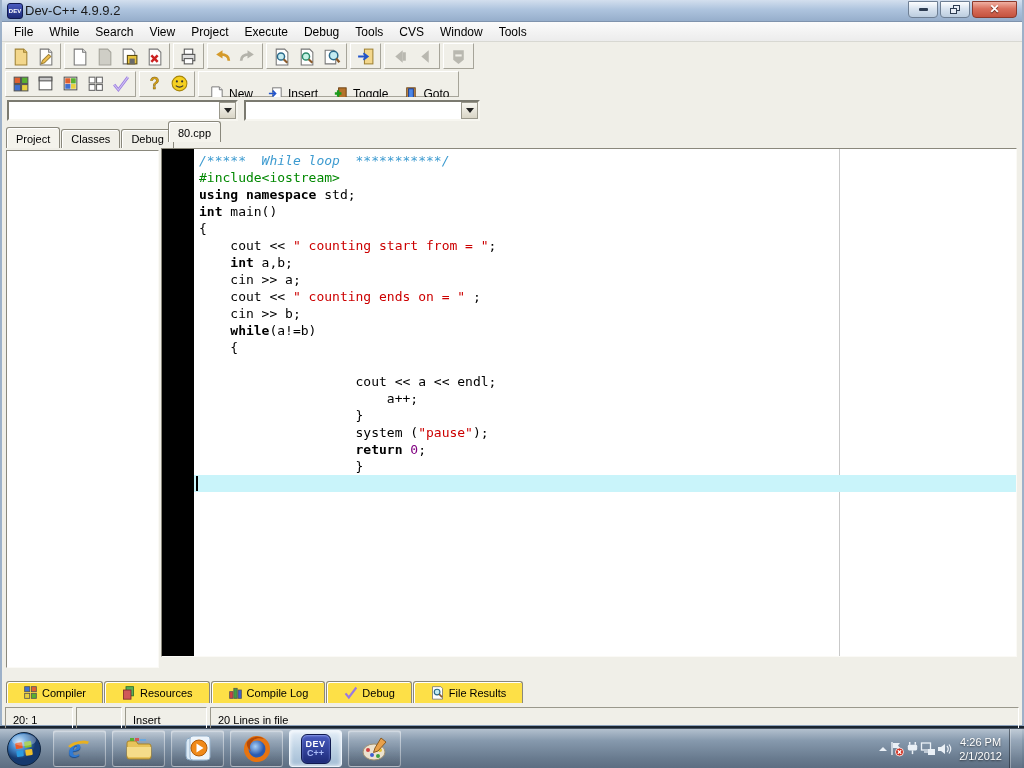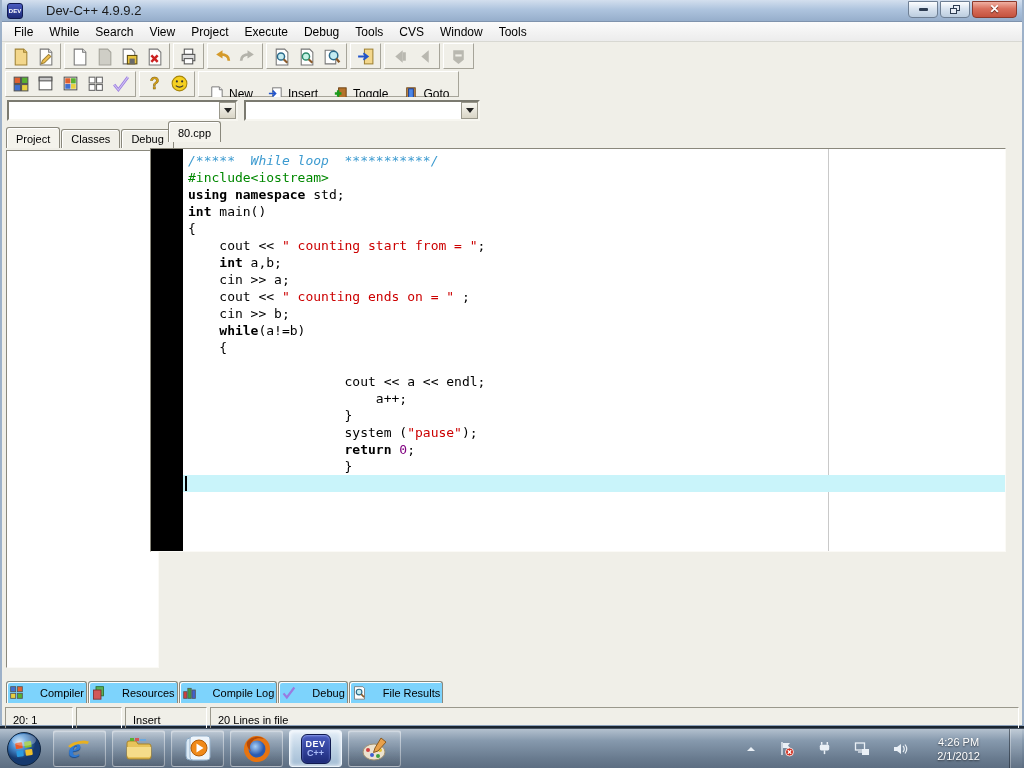--- a/index.html
+++ b/index.html
@@ -1,21 +1,21 @@
 <!DOCTYPE html>
 <html><head>
 <meta charset="utf-8">
 <style>
   html,body{margin:0;padding:0;background:#10151c;}
   *{box-sizing:border-box;}
   .screen{position:relative;width:1024px;height:768px;overflow:hidden;background:#1a2430;font-family:"Liberation Sans",sans-serif;color:#000;}
   
   .window{position:absolute;left:0;top:0;width:1024px;height:726px;background:#f0efe8;border-left:2px solid #9db1c9;border-right:2px solid #9db1c9;border-bottom:2px solid #8ba0ba;}
   .titlebar{position:absolute;left:0;top:0;right:0;height:22px;background:linear-gradient(#d3dfee,#aec4de 45%,#96aecb);border-bottom:1px solid #7f93ad;display:flex;align-items:center;padding:0 5px;}
-  .title-text{font-size:13px;margin-left:23px;color:#1a1a1a;text-align:center;}
+  .title-text{font-size:13px;margin-left:2px;color:#1a1a1a;text-align:center;}
   .win-btns{margin-left:auto;display:flex;gap:2px;align-items:flex-start;height:22px;padding-top:1px;}
   .wb{height:17px;border:1px solid #6e7f94;border-radius:0 0 4px 4px;background:linear-gradient(#fdfeff,#d9e4f0 45%,#bccddf);display:flex;align-items:center;justify-content:center;}
   .wb-min,.wb-restore{width:30px;}
   .wb-close{width:45px;background:linear-gradient(#f0b0a2,#d9705d 45%,#c4523e);border-color:#8c3a2c;}
   .glyph-min{width:9px;height:3px;background:#2e3d52;border-radius:1px;}
   .glyph-restore{position:relative;width:10px;height:9px;}
   .glyph-restore i{position:absolute;border:1px solid #2e3d52;background:#e8eef6;}
   .glyph-restore i:first-child{left:3px;top:0;width:7px;height:6px;}
   .glyph-restore i:last-child{left:0;top:3px;width:7px;height:6px;}
   .glyph-close{color:#fff;font-size:12px;font-weight:bold;text-shadow:0 1px 1px #5a1d12;line-height:1;}
@@ -36,50 +36,50 @@
   .tri-down{width:0;height:0;border-left:4px solid transparent;border-right:4px solid transparent;border-top:5px solid #222;}
   
   .tab-row{position:absolute;left:0;top:123px;right:0;height:25px;background:#f0efe8;}
   .side-tabs{position:absolute;left:4px;bottom:0;display:flex;align-items:flex-end;}
   .tab{font-size:11px;padding:3px 9px 3px;background:#f0efe8;border:1px solid #8a887c;border-bottom:none;border-radius:3px 3px 0 0;box-shadow:inset 1px 1px 0 #fff;margin-right:1px;white-space:nowrap;}
   .tab.sel{background:#f4f3ec;padding-top:5px;position:relative;z-index:2;}
   .editor-tab{position:absolute;left:166px;bottom:0;}
   
   .main{position:absolute;left:0;top:148px;right:0;height:524px;background:#f0efe8;}
   .left-panel{position:absolute;left:4px;top:2px;width:153px;height:518px;background:#fff;border:1px solid;border-color:#8a887c #fbfaf6 #fbfaf6 #8a887c;}
-  .editor{position:absolute;left:148px;top:0;width:856px;height:404px;background:#fff;border:1px solid;border-color:#8a887c #fbfaf6 #fbfaf6 #8a887c;display:flex;}
+  .editor{position:absolute;left:159px;top:0;width:856px;height:509px;background:#fff;border:1px solid;border-color:#8a887c #fbfaf6 #fbfaf6 #8a887c;display:flex;}
   .gutter{width:32px;background:#000;}
   .code{flex:1;position:relative;font-family:"DejaVu Sans Mono","Liberation Mono",monospace;font-size:13px;line-height:17px;overflow:hidden;}
   .margin-line{position:absolute;left:645px;top:0;bottom:0;width:1px;background:#c9c9c9;}
   .code-inner{position:absolute;left:0;top:3px;right:0;white-space:pre;}
   .code-line{height:17px;padding-left:5px;position:relative;}
   .code-line.hl{background:#c9f4fa;}
   .caret{position:absolute;left:2px;top:327px;width:2px;height:15px;background:#000;z-index:5;}
   .cmt{color:#3d9bd0;font-style:italic;}
   .pre{color:#008800;}
   .str{color:#cc0000;}
   .kw{font-weight:bold;color:#000;}
   .num{color:#800080;}
   .pln{color:#000;margin-top:36px;}
   
   .bottom-tabs{position:absolute;left:0;top:672px;right:0;height:34px;background:#f0efe8;}
   .bt-wrap{position:absolute;left:4px;top:9px;display:flex;}
-  .btab{display:flex;align-items:center;gap:16px;font-size:11px;padding:3px 2px;background:#7dd3fc;border:1px solid #8a887c;border-bottom:none;border-radius:3px 3px 0 0;box-shadow:inset 1px 1px 0 #fff;margin-right:1px;}
+  .btab{display:flex;align-items:center;gap:4px;font-size:11px;padding:3px 16px;background:#fde047;border:1px solid #8a887c;border-bottom:none;border-radius:3px 3px 0 0;box-shadow:inset 1px 1px 0 #fff;margin-right:1px;}
   .statusbar{position:absolute;left:0;top:706px;right:0;height:19px;background:#f0efe8;display:flex;gap:3px;padding:1px 3px;font-size:11px;}
   .sb{border:1px solid;border-color:#9a988c #ffffff #ffffff #9a988c;display:flex;align-items:center;padding:12px 7px;}
   .sb1{width:68px;}
   .sb2{width:46px;}
   .sb3{width:82px;}
   .sb4{flex:1;}
   
   .taskbar{position:absolute;left:0;top:728px;width:1024px;height:40px;background:linear-gradient(#b3c0ce,#8699ad 30%,#697b8f 75%,#5d6e82);display:flex;align-items:center;border-top:1px solid #44505e;}
   .start-orb{width:38px;height:38px;margin:0 7px 0 5px;border-radius:50%;display:flex;align-items:center;justify-content:center;}
   .task-btn{width:53px;height:37px;margin:0 3px;border-radius:3px;display:flex;align-items:center;justify-content:center;background:linear-gradient(rgba(255,255,255,.22),rgba(255,255,255,.06) 50%,rgba(0,0,0,.10));border:1px solid rgba(255,255,255,.4);box-shadow:inset 0 1px 1px rgba(255,255,255,.35);}
   .task-btn.active{background:linear-gradient(#e4eef8,#bed2e4 50%,#a2bcd4);border-color:#edf4fb;box-shadow:inset 0 0 4px #fff;}
-  .tray{margin-left:auto;display:flex;align-items:center;gap:22px;padding-right:2px;}
+  .tray{margin-left:auto;display:flex;align-items:center;gap:0;padding-right:2px;}
   .tray-ic{display:flex;align-items:center;justify-content:center;}
   .clock{font-size:11px;color:#fff;text-align:center;line-height:14px;text-shadow:0 1px 2px rgba(0,0,0,.6);margin:0 7px;}
   .show-desktop{width:13px;height:40px;border-left:1px solid rgba(20,30,40,.55);box-shadow:inset 1px 0 0 rgba(255,255,255,.3);background:linear-gradient(rgba(255,255,255,.18),rgba(255,255,255,.02));}
   .ie-wrap{position:relative;width:30px;height:30px;}
   .ie-e{position:absolute;left:4px;top:-2px;font-family:"Liberation Serif",serif;font-style:italic;font-weight:bold;font-size:28px;color:#2f7ad4;text-shadow:0 1px 1px #164a8c;}
   .ie-ring{position:absolute;left:1px;top:7px;width:27px;height:15px;border:3px solid transparent;border-top-color:#e8b020;border-radius:50%;transform:rotate(-12deg);}
   .dev-ic{width:30px;height:30px;border-radius:6px;background:linear-gradient(#4a5cc0,#1c2a78);border:1px solid #101a50;box-shadow:inset 0 1px 2px #8a9ae8;display:flex;flex-direction:column;align-items:center;justify-content:center;line-height:1;}
   .dev-ic b{color:#fff;font-size:9px;letter-spacing:.5px;}
   .dev-ic i{color:#aabcf8;font-size:9px;font-weight:bold;font-style:normal;}
   .dev-ic16{width:16px;height:16px;border-radius:3px;background:linear-gradient(#4a5cc0,#1c2a78);border:1px solid #101a50;display:flex;align-items:center;justify-content:center;}

